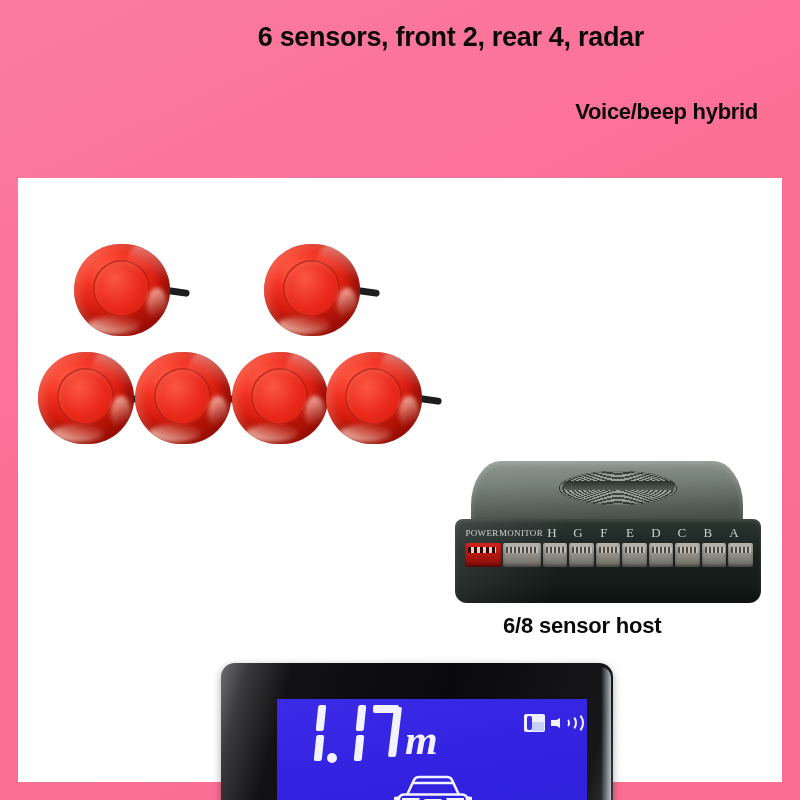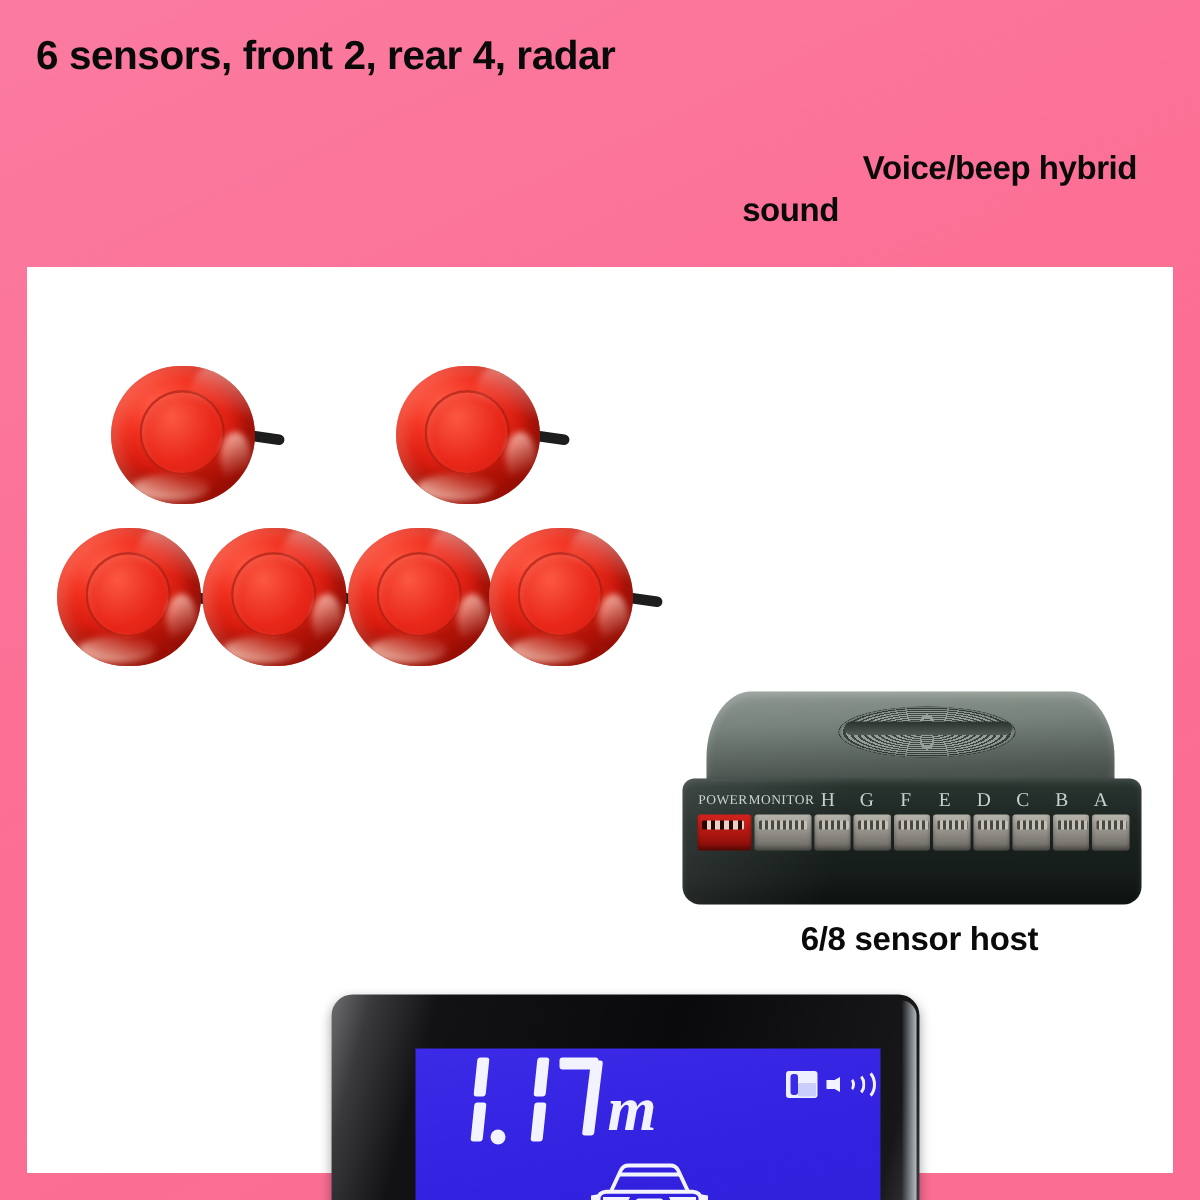--- a/index.html
+++ b/index.html
@@ -24,20 +24,21 @@
     position: absolute;
     left: 24px;
     top: 22px;
     width: 620px;
     font-size: 27px;
     font-weight: bold;
     color: #0a0a0a;
     letter-spacing: -0.3px;
     line-height: 1.15;
     white-space: nowrap;
+    text-align: right;
   }
 
   .subhead {
     position: absolute;
     right: 42px;
     top: 98px;
     width: 400px;
     text-align: right;
     font-size: 22px;
     font-weight: bold;
@@ -222,21 +223,21 @@
   }
   .port.power::after {
     width: 28px;
     background: repeating-linear-gradient(90deg, #2a0502 0 3px, #e8cfc8 3px 6px);
   }
 
   .host-caption {
     position: absolute;
     left: 50px; top: 152px;
     width: 220px;
-    text-align: center;
+    text-align: left;
     font-size: 22px;
     font-weight: bold;
     color: #0a0a0a;
     letter-spacing: -0.2px;
   }
 
   
   #monitor { position: absolute; left: 203px; top: 485px; width: 400px; height: 300px; }
 
   .bezel {
@@ -354,21 +355,20 @@
   .car-icon svg { width: 100%; height: 100%; display: block; }
 </style>
 </head>
 <body>
 
 <div id="stage">
 
   <div class="headline">6 sensors, front 2, rear 4, radar</div>
   <div class="subhead">
     <span>Voice/beep hybrid</span>
-    <span class="l2">sound</span>
   </div>
 
   <div id="card">
 
     <div class="sensor" style="left:56px; top:66px;">
       <div class="wire"></div>
       <div class="body">
         <div class="inner"></div>
         <div class="gloss-top"></div>
         <div class="gloss-bottom"></div>

